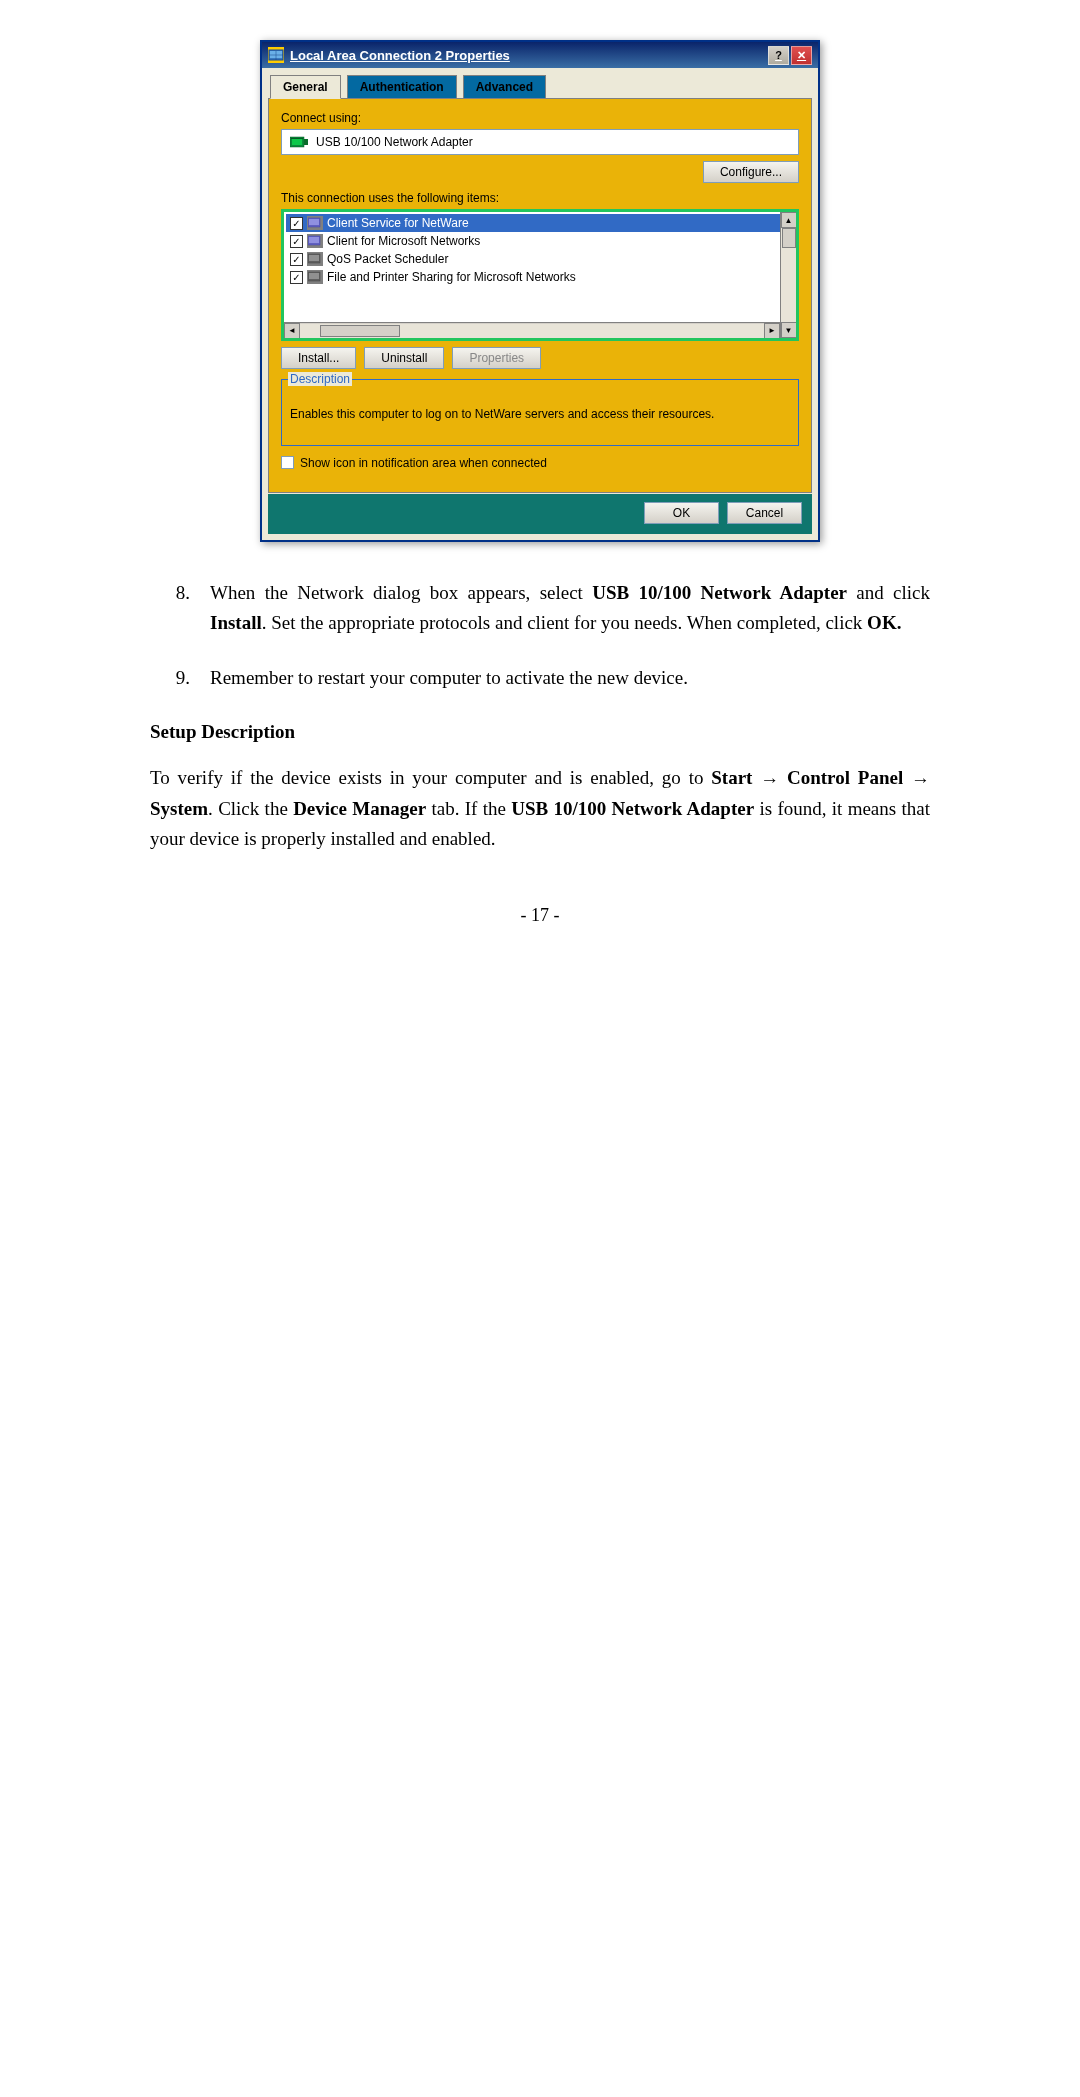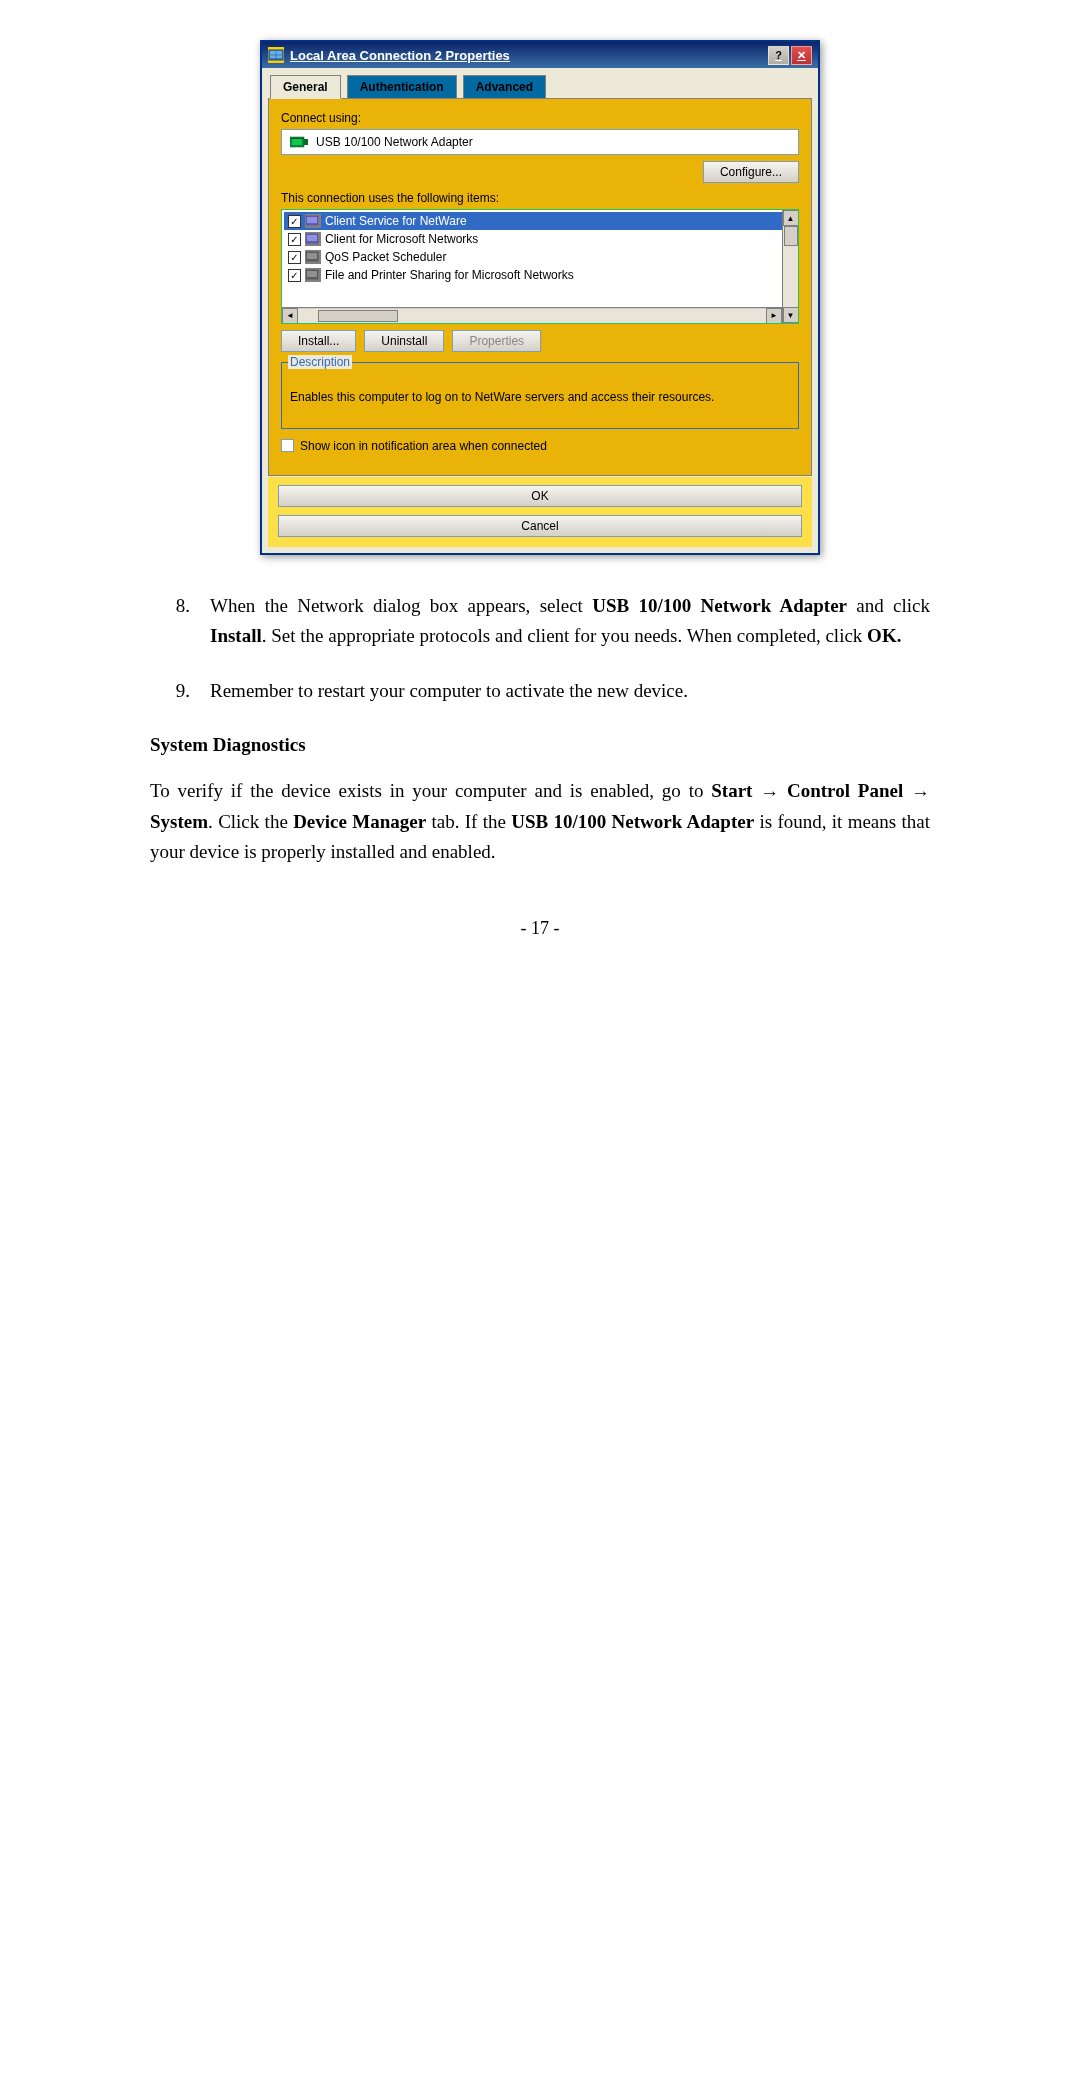--- a/index.html
+++ b/index.html
@@ -157,22 +157,22 @@
       min-width: 75px;
     }
 
     .items-label {
       margin-bottom: 4px;
       font-size: 12px;
     }
 
     .items-list {
       background: white;
-      border: 1px solid #22c55e;
-      height: 115px;
+      border: 3px solid #22c55e;
+      height: 132px;
       overflow: hidden;
       position: relative;
       margin-bottom: 6px;
     }
 
     .items-list-inner {
       padding: 2px;
     }
 
     .list-item {
@@ -313,24 +313,23 @@
       border: 1px solid #7f9db9;
       background: white;
       flex-shrink: 0;
     }
 
     .dialog-footer {
       display: flex;
       justify-content: flex-end;
       gap: 8px;
       padding: 8px 10px 10px;
-      background: #fde047;
+      background: #0f766e;
       border-top: 1px solid #ece9d8;
       margin: 0 6px 6px;
-      flex-direction: column;
     }
 
     
     .instructions {
       width: 100%;
       font-family: Georgia, 'Times New Roman', serif;
       font-size: 19px;
       line-height: 1.6;
       text-align: justify;
     }
@@ -545,21 +544,21 @@
     </div>
 
     <div class="step-row">
       <div class="step-num">9.</div>
       <div class="step-text">
         Remember to restart your computer to activate the new device.
       </div>
     </div>
 
     <div class="section-heading">
-      <span>System Diagnostics</span>
+      <span>Setup Description</span>
     </div>
 
     <div class="body-paragraph">
       To verify if the device exists in your computer and is enabled, go to <strong>Start → Control Panel → System</strong>. Click the <strong>Device Manager</strong> tab. If the <strong>USB 10/100 Network Adapter</strong> is found, it means that your device is properly installed and enabled.
     </div>
 
   </div>
 
   <div class="page-number">- 17 -</div>
 

